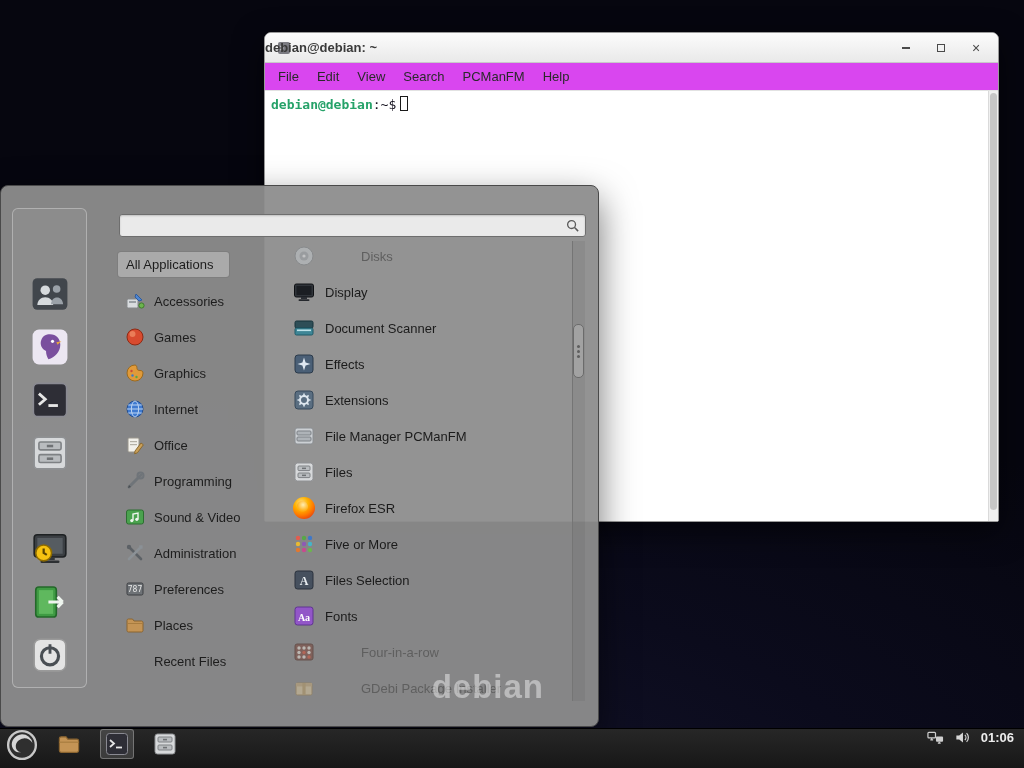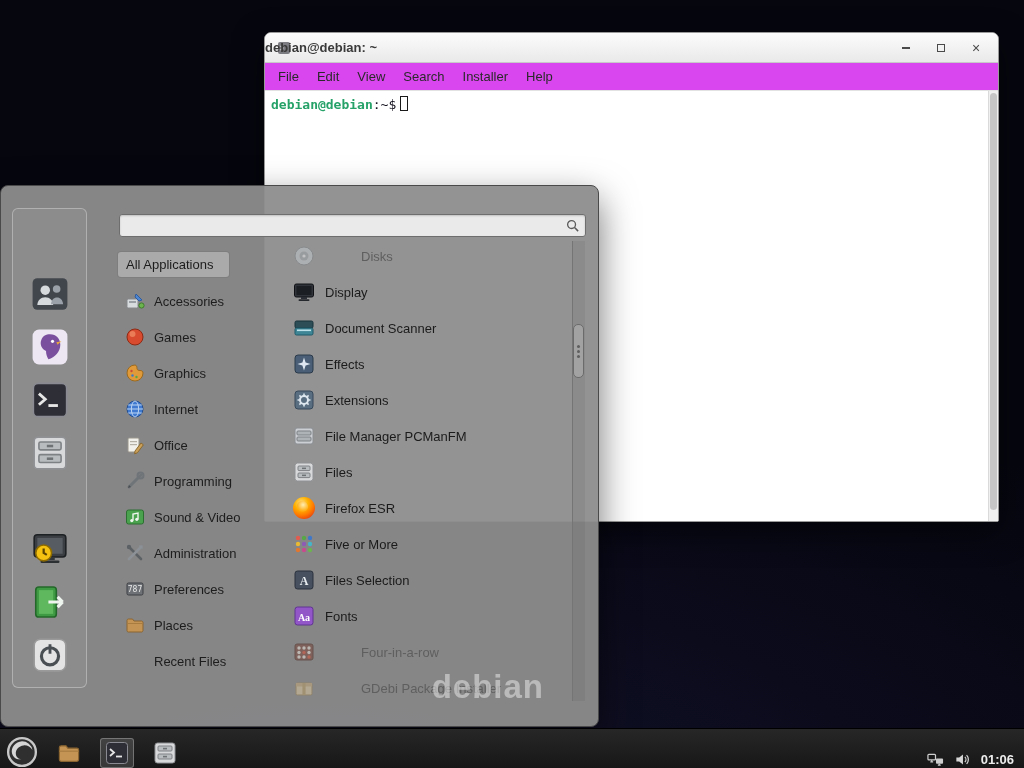--- a/index.html
+++ b/index.html
@@ -96,21 +96,21 @@
   .menu-scroll-thumb { position:absolute; left:572px; top:138px; width:11px; height:54px; background:#a2a2a2; border:1px solid #6b6b6b; border-radius:5px;
     display:flex; align-items:center; justify-content:center; cursor:pointer; }
   .menu-scroll-thumb::after { content:""; width:3px; height:3px; border-radius:50%; background:#5f5f5f; box-shadow:0 -5px 0 #5f5f5f, 0 5px 0 #5f5f5f; }
 
   .watermark { position:absolute; right:54px; bottom:20px; font-size:33px; font-weight:bold; letter-spacing:1px; color:rgba(230,230,230,.55); }
 
   
   #taskbar {
     position:absolute; left:0; bottom:0; width:1024px; height:40px;
     background:linear-gradient(#272727,#171717); border-top:1px solid #000;
-    display:flex; align-items:flex-end; padding:0 6px; gap:14px; z-index:3;
+    display:flex; align-items:flex-start; padding:0 6px; gap:14px; z-index:3;
   }
   .tb-menu-btn { width:32px; height:32px; cursor:pointer; }
   .tb-menu-btn svg { width:100%; height:100%; }
   .tb-launcher { width:34px; height:30px; display:flex; align-items:center; justify-content:center; border-radius:3px; cursor:pointer; border:1px solid transparent; }
   .tb-launcher svg { width:24px; height:24px; }
   .tb-launcher.active { background:rgba(255,255,255,.14); border:1px solid rgba(255,255,255,.28); }
   .tb-right { margin-left:auto; display:flex; align-items:center; gap:10px; padding-right:4px; }
   .tray-ic { width:17px; height:17px; cursor:pointer; }
   .tray-ic svg { width:100%; height:100%; }
   .clock { font-size:13px; font-weight:bold; color:#ececec; cursor:default; }
@@ -137,21 +137,21 @@
             <i></i>
           </span>
         <span class="ctl ctl-close">×</span>
       </span>
     </div>
     <div class="menubar">
       <span>File</span>
       <span>Edit</span>
       <span>View</span>
       <span>Search</span>
-      <span>Installer</span>
+      <span>PCManFM</span>
       <span>Help</span>
     </div>
     <div class="term-body">
       <span class="prompt-user">debian@debian</span><span class="prompt-suffix">:~$</span><span class="cursor"></span>
       <span class="term-scroll">
           <span class="term-thumb"></span>
         </span>
     </div>
   </div>
 

